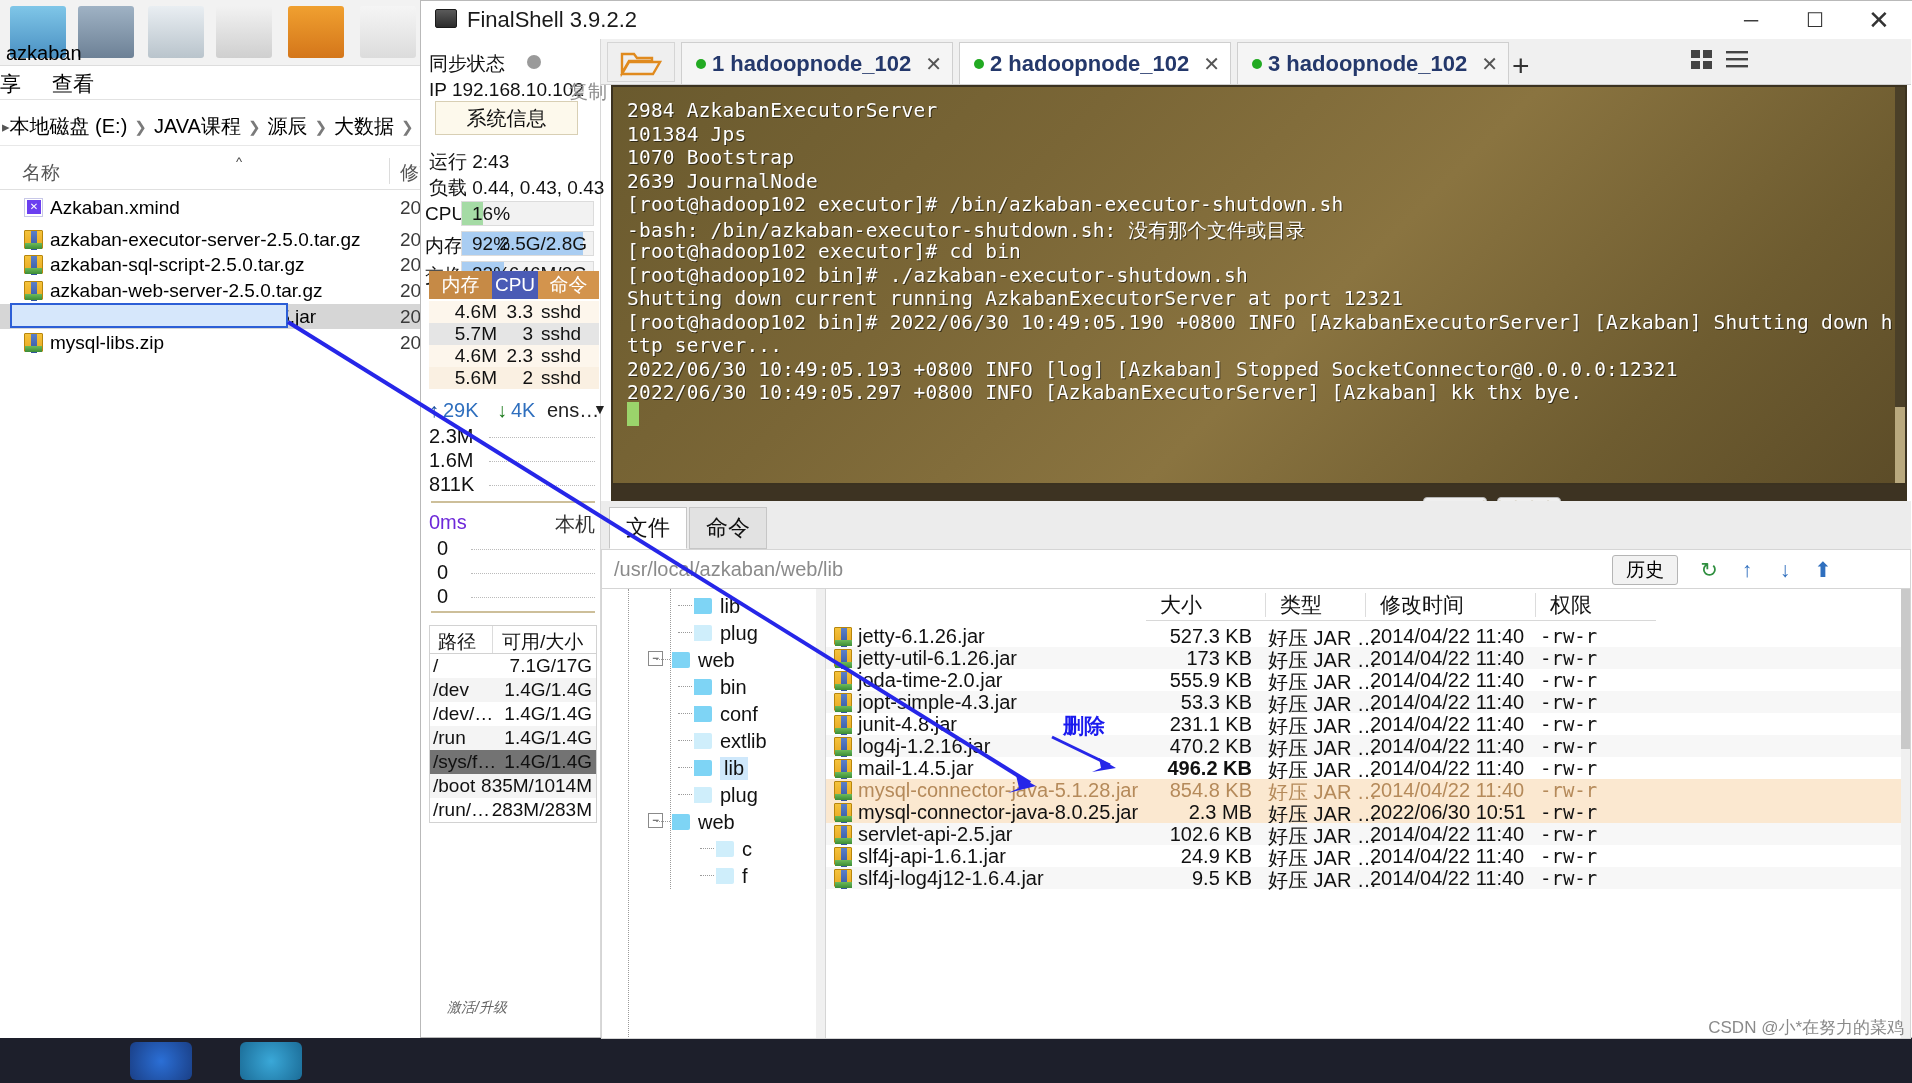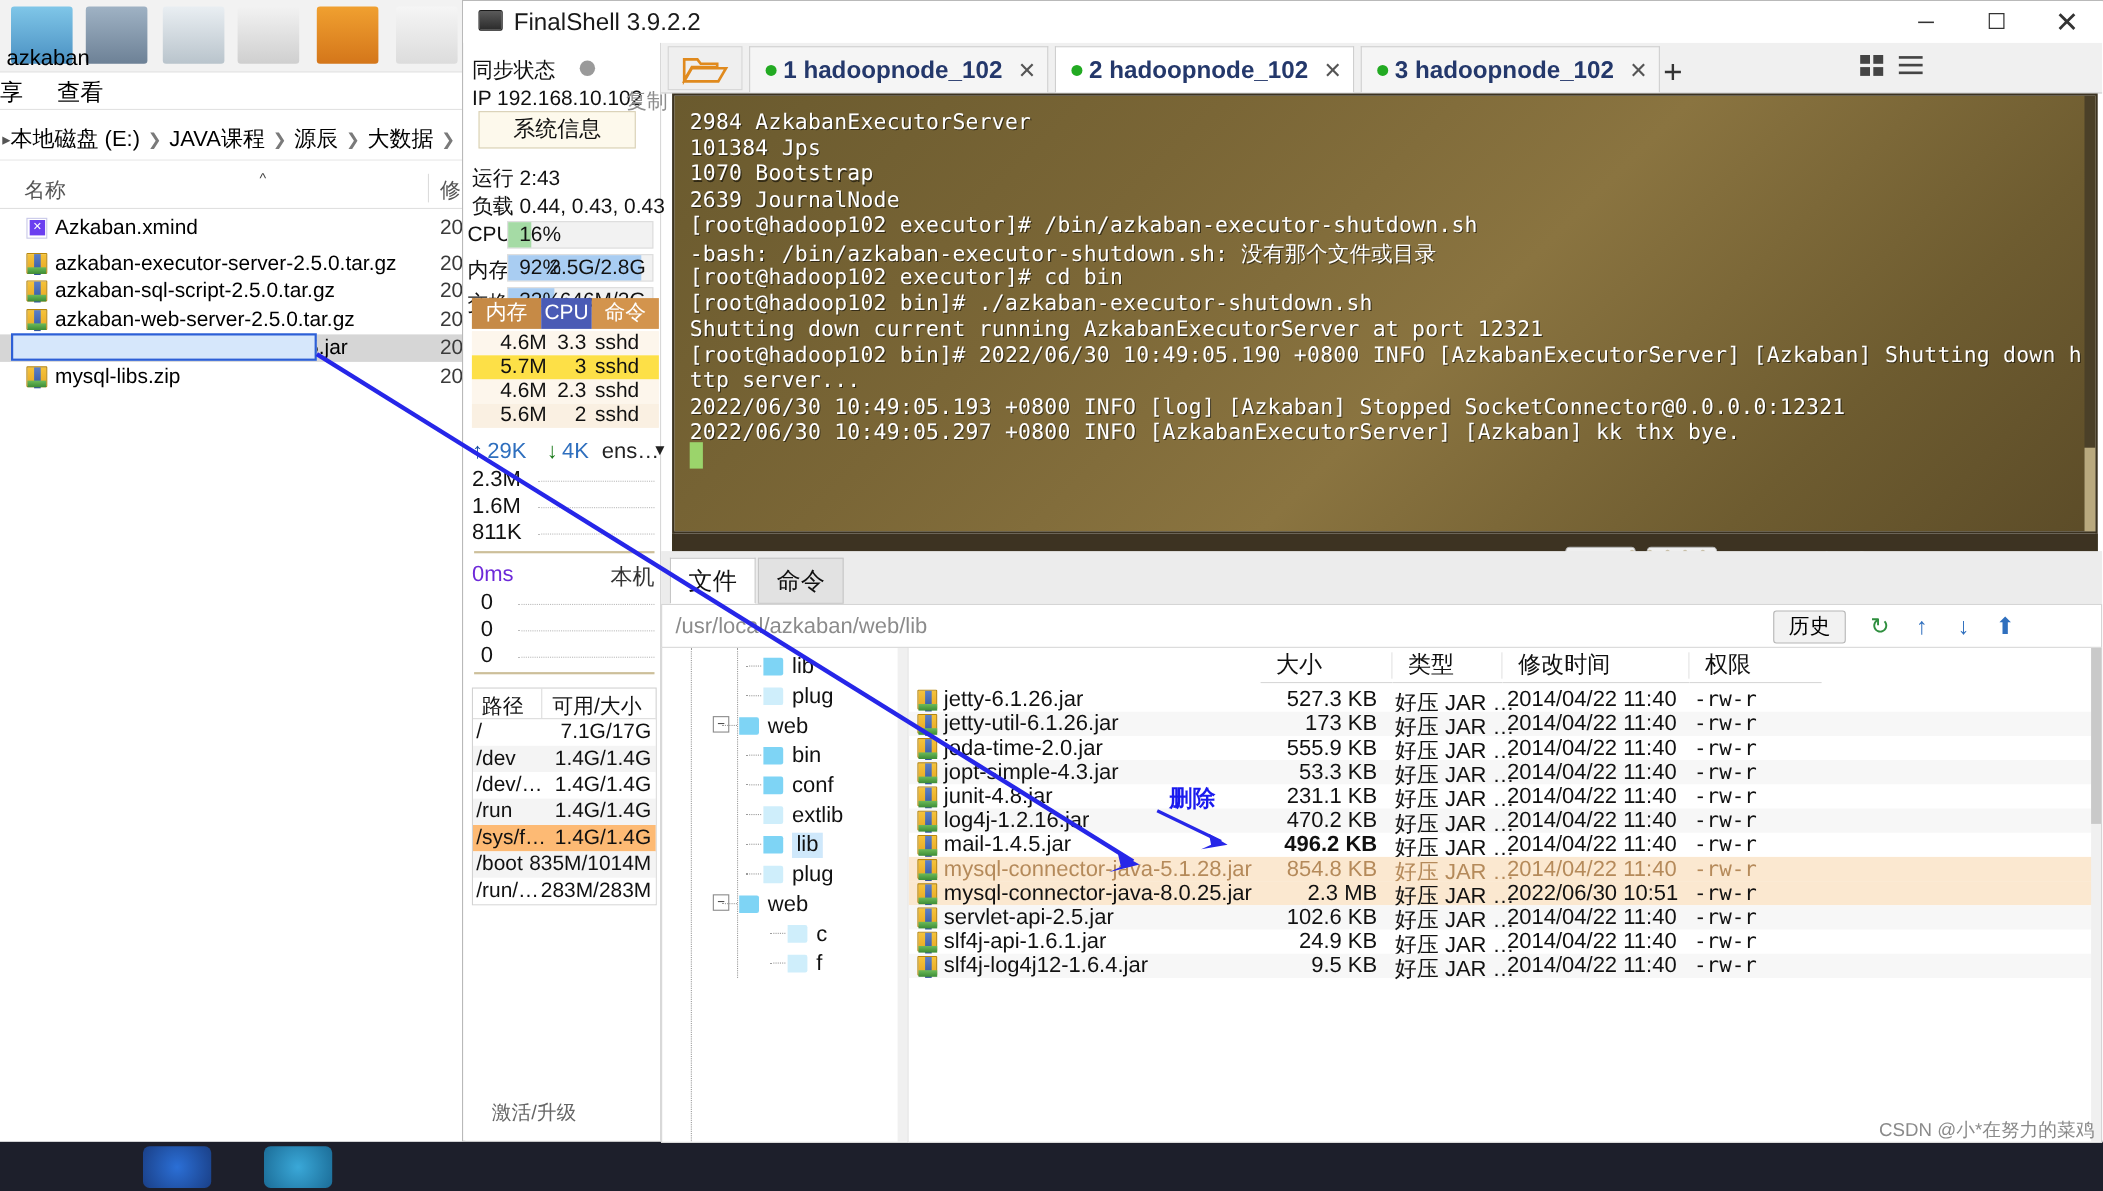--- a/index.html
+++ b/index.html
@@ -98,21 +98,21 @@
 
   .disk-tbl { position:absolute; left:6px; width:168px; border:1px solid #d2d2d2; background:#fff; }
   .dt-head { position:relative; height:28px; border-bottom:1px solid #d2d2d2; }
   .dt-head span { position:absolute; top:3px; font-size:19px; color:#111; }
   .dt-row { position:relative; height:24px; font-size:19px; color:#111; }
   .dt-row span.p { position:absolute; left:3px; top:1px; }
   .dt-row span.v { position:absolute; right:4px; top:1px; }
   .dt-row:nth-child(odd) { background:#f7f7f7; }
   .dt-vsep { position:absolute; left:62px; top:0; width:1px; bottom:0; background:#dcdcdc; }
 
-  .activate { position:absolute; left:24px; top:960px; font-size:18px; color:#666; }
+  .activate { position:absolute; left:24px; top:960px; font-size:14px; color:#666;font-style:italic; }
 
   
   #tabbar { position:absolute; left:180px; top:38px; width:1310px; height:46px; background:#f0f0f0;
      border-bottom:1px solid #cfcfcf; }
   .foldbtn { position:absolute; left:6px; top:3px; width:68px; height:40px; background:#efefef;
      border:1px solid #d5d5d5; }
   .tab { position:absolute; top:3px; height:42px; background:#f5f5f5; border:1px solid #cfcfcf;
      border-bottom:none; }
   .tab.active { background:#fff; }
   .tab .tdot { position:absolute; left:14px; top:16px; width:10px; height:10px; border-radius:50%;
@@ -319,21 +319,21 @@
       <div class="ph-c" style="left:0;width:63px;background:#c68a46;">内存</div>
       <div class="ph-c" style="left:63px;width:46px;background:#4a5bb5;">CPU</div>
       <div class="ph-c" style="left:109px;width:61px;background:#d3944d;">命令</div>
     </div>
     <div id="procrows">
         <div class="proc-row" style="top: 262px; background: rgb(253, 246, 236);">
           <span class="pr-mem">4.6M</span>
           <span class="pr-cpu">3.3</span>
           <span class="pr-cmd">sshd</span>
         </div>
-        <div class="proc-row" style="top: 284px; background: #fde047;">
+        <div class="proc-row" style="top: 284px; background: #e5e5e5;">
           <span class="pr-mem">5.7M</span>
           <span class="pr-cpu">3</span>
           <span class="pr-cmd">sshd</span>
         </div>
         <div class="proc-row" style="top: 306px; background: rgb(253, 246, 236);">
           <span class="pr-mem">4.6M</span>
           <span class="pr-cpu">2.3</span>
           <span class="pr-cmd">sshd</span>
         </div>
         <div class="proc-row" style="top: 328px; background: rgb(250, 240, 226);">
@@ -388,21 +388,21 @@
             <span class="v">1.4G/1.4G</span>
           </div>
           <div class="dt-row" style="background: rgb(255, 255, 255);">
             <span class="p">/dev/…</span>
             <span class="v">1.4G/1.4G</span>
           </div>
           <div class="dt-row" style="background: rgb(244, 244, 244);">
             <span class="p">/run</span>
             <span class="v">1.4G/1.4G</span>
           </div>
-          <div class="dt-row" style="background: #fdba74;">
+          <div class="dt-row" style="background: #737373;">
             <span class="p">/sys/f…</span>
             <span class="v">1.4G/1.4G</span>
           </div>
           <div class="dt-row" style="background: rgb(244, 244, 244);">
             <span class="p">/boot</span>
             <span class="v">835M/1014M</span>
           </div>
           <div class="dt-row" style="background: rgb(255, 255, 255);">
             <span class="p">/run/…</span>
             <span class="v">283M/283M</span>

